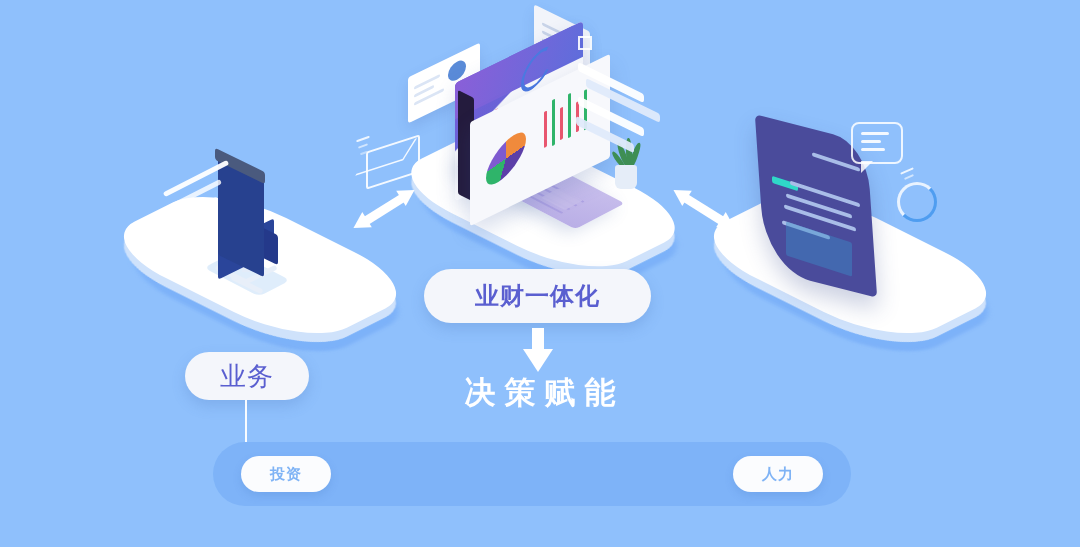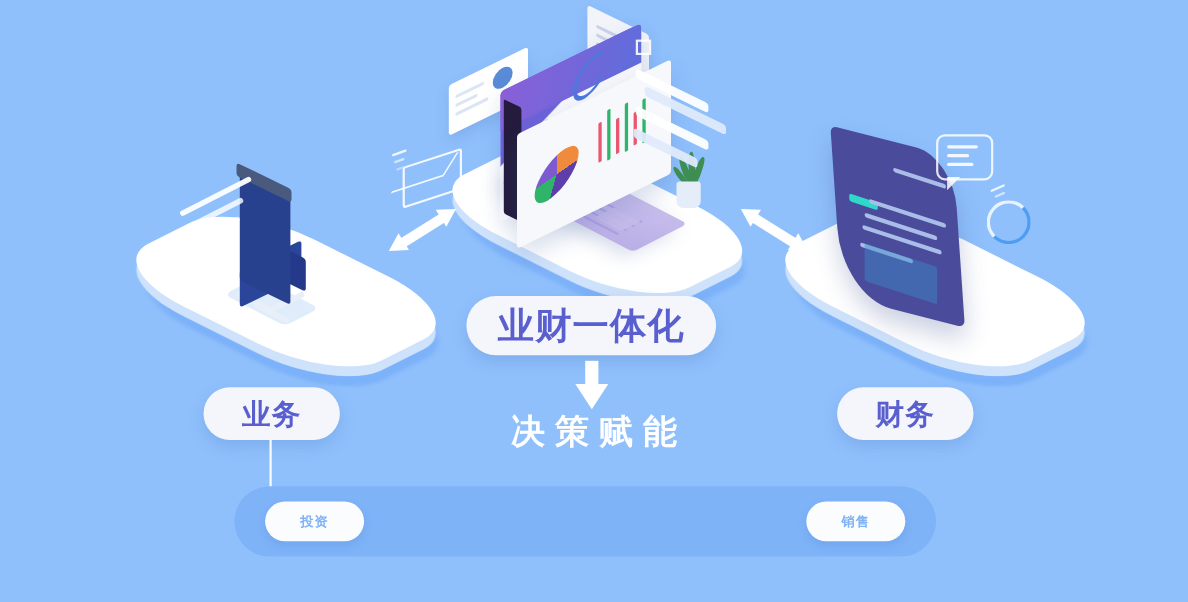--- a/index.html
+++ b/index.html
@@ -38,29 +38,29 @@
   }
 
   
   .center-pill{
     position:absolute;left:424px;top:269px;width:227px;height:54px;
     background:#f4f6fb;border-radius:27px;
     box-shadow:0 6px 14px rgba(70,110,180,.22);
     display:flex;align-items:center;justify-content:center;
   }
   .center-pill span{
-    color:#5a5fd0;font-size:33px;font-weight:700;letter-spacing:1px;
+    color:#5a5fd0;font-size:24px;font-weight:700;letter-spacing:1px;
   }
   .side-pill{
     position:absolute;width:124px;height:48px;
     background:#f4f6fb;border-radius:24px;
     box-shadow:0 6px 14px rgba(70,110,180,.22);
     display:flex;align-items:center;justify-content:center;
   }
-  .side-pill span{color:#5a5fd0;font-size:26px;font-weight:700;letter-spacing:1px;}
+  .side-pill span{color:#5a5fd0;font-size:26px;font-weight:400;letter-spacing:1px;}
   #pill-biz{left:185px;top:352px;}
   #pill-fin{left:761px;top:352px;}
 
   
   .arrow-down{position:absolute;left:523px;top:328px;width:30px;height:44px;}
   .arrow-down .stem{position:absolute;left:9px;top:0;width:12px;height:24px;background:#ffffff;}
   .arrow-down .head{
     position:absolute;left:0;top:21px;width:0;height:0;
     border-left:15px solid transparent;border-right:15px solid transparent;
     border-top:23px solid #ffffff;
@@ -80,21 +80,21 @@
     background:#7eb3f8;border-radius:32px;
     display:flex;align-items:center;justify-content:space-between;
     padding:0 28px;box-sizing:border-box;
   }
   .tag{
     background:#fbfcfe;border-radius:18px;height:36px;
     display:flex;align-items:center;justify-content:center;
     padding:0 16px;min-width:58px;
     box-shadow:0 4px 8px rgba(60,110,190,.18);
   }
-  .tag span{color:#7fb3f5;font-size:12px;font-weight:700;letter-spacing:1px;}
+  .tag span{color:#7fb3f5;font-size:15px;font-weight:700;letter-spacing:1px;}
 
   
   .watermark{
     position:absolute;right:14px;bottom:10px;
     color:#ffffff;font-size:30px;font-weight:700;letter-spacing:1px;
     text-shadow:2px 2px 0 #4a4a4a, -1px -1px 0 #6b6b6b;
     white-space:nowrap;
   }
 
   
@@ -418,29 +418,26 @@
   <div class="arrow-down">
     <div class="stem"></div>
       <div class="head"></div>
   </div>
 
   <div class="caption">决策赋能</div>
 
   <div class="side-pill" id="pill-biz">
     <span>业务</span>
   </div>
-  <div class="side-pill" id="pill-fin">
-    <span>财务</span>
-  </div>
 
   <div class="connector"></div>
 
   <div class="tagbar">
     <div class="tag">
       <span>投资</span>
     </div>
     <div class="tag">
-      <span>销售</span>
+      <span>人力</span>
     </div>
   </div>
 
 
 </div>
 
 </body></html>

